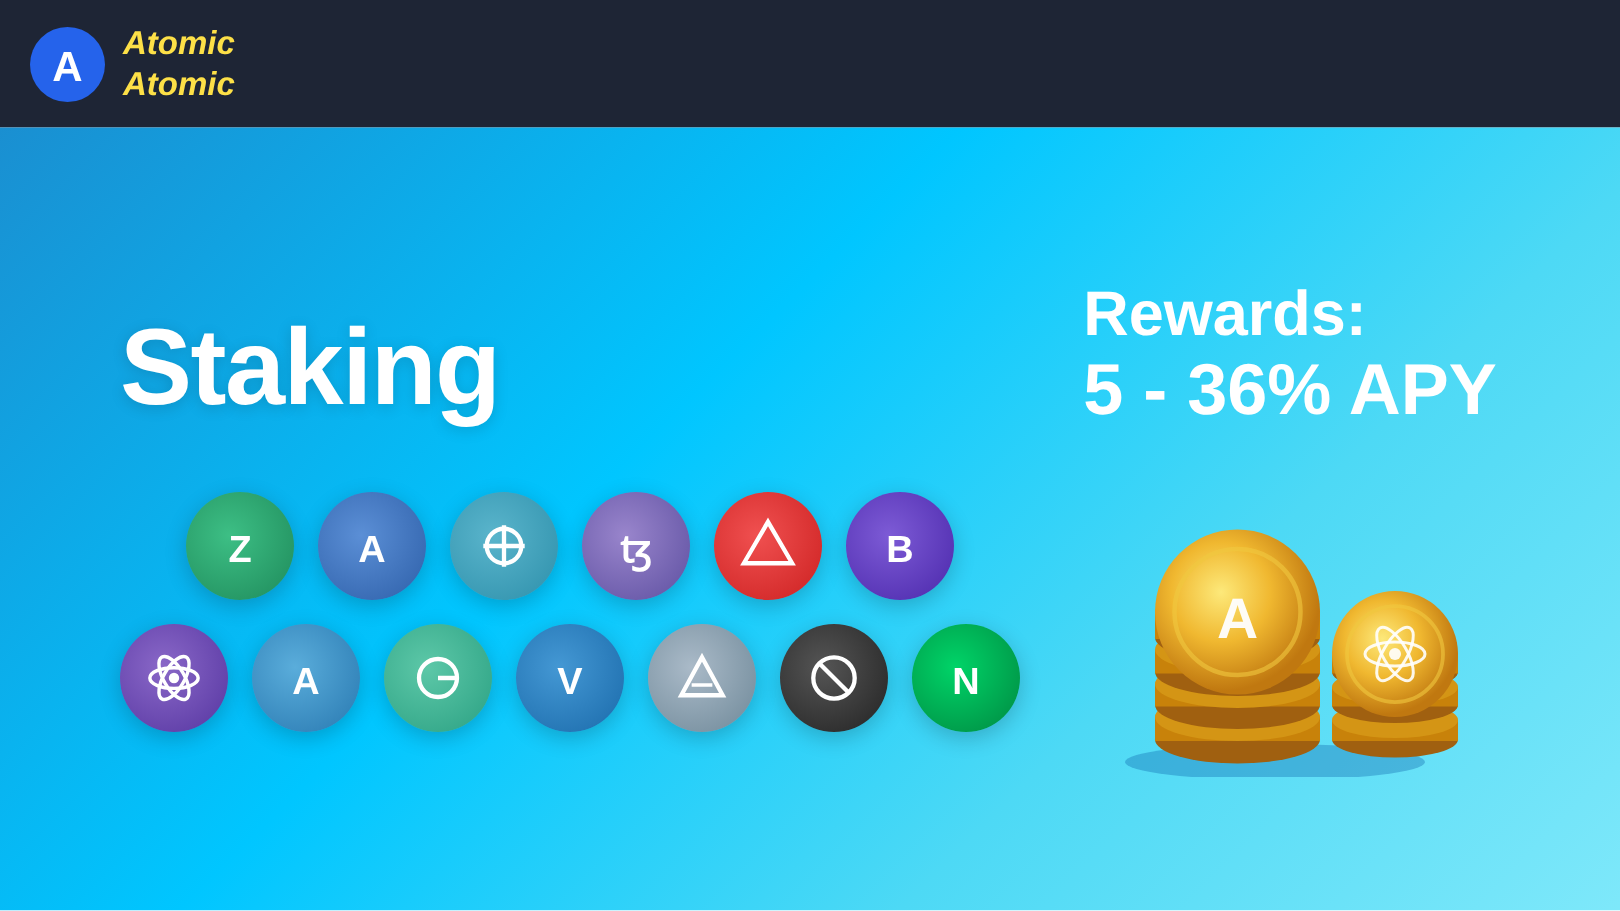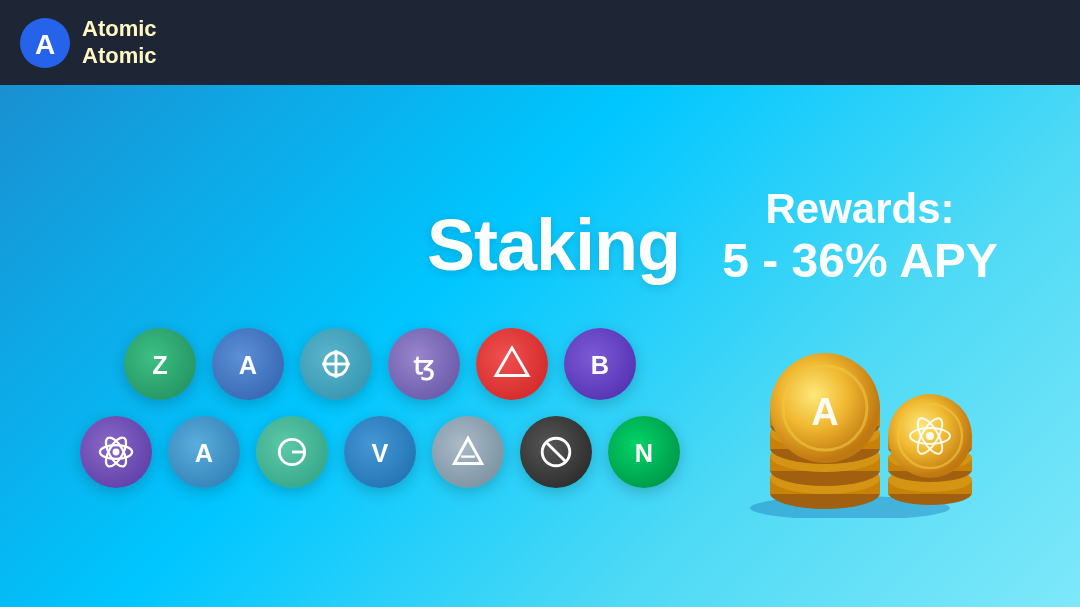--- a/index.html
+++ b/index.html
@@ -25,44 +25,45 @@
       align-items: center;
       gap: 12px;
     }
 
     #logo-icon {
       width: 50px;
       height: 50px;
     }
 
     #app-title {
-      color: #fef9c3;
+      color: #fde047;
       font-size: 22px;
       font-weight: 700;
       line-height: 1.2;
+      font-style: italic;
     }
 
     
     #main {
       width: 1080px;
       height: 522px;
       background: linear-gradient(135deg, #1a8fd1 0%, #00c6ff 40%, #4dd9f5 70%, #7ee8fa 100%);
       display: flex;
       align-items: center;
       justify-content: space-between;
       padding: 30px 80px;
       position: relative;
       overflow: hidden;
     }
 
     
     #left-section {
       display: flex;
       flex-direction: column;
-      align-items: flex-end;
+      align-items: flex-start;
       gap: 42px;
     }
 
     #staking-title {
       font-size: 72px;
       font-weight: 900;
       color: white;
       letter-spacing: -1px;
       text-shadow: 0 2px 10px rgba(0,0,0,0.15);
     }
@@ -95,21 +96,20 @@
 
     
     #right-section {
       display: flex;
       flex-direction: column;
       align-items: center;
       gap: 20px;
     }
 
     #rewards-text {
-      text-align: center;
       color: white;
     }
 
     #rewards-label {
       font-size: 42px;
       font-weight: 600;
       display: block;
     }
 
     #rewards-value {

